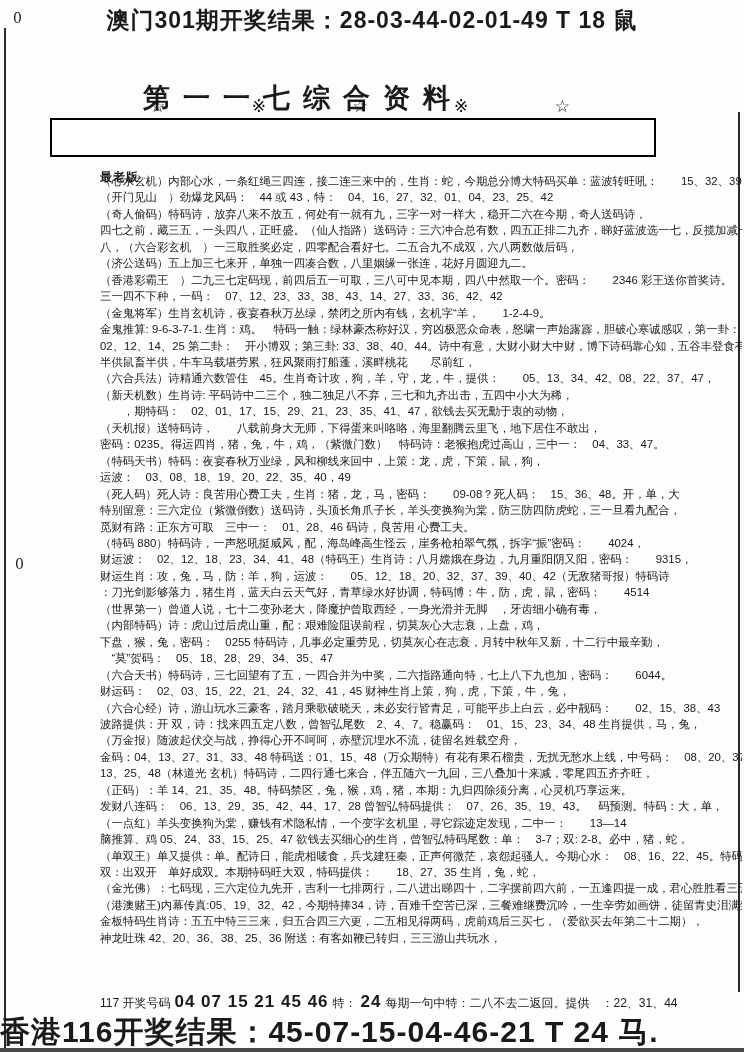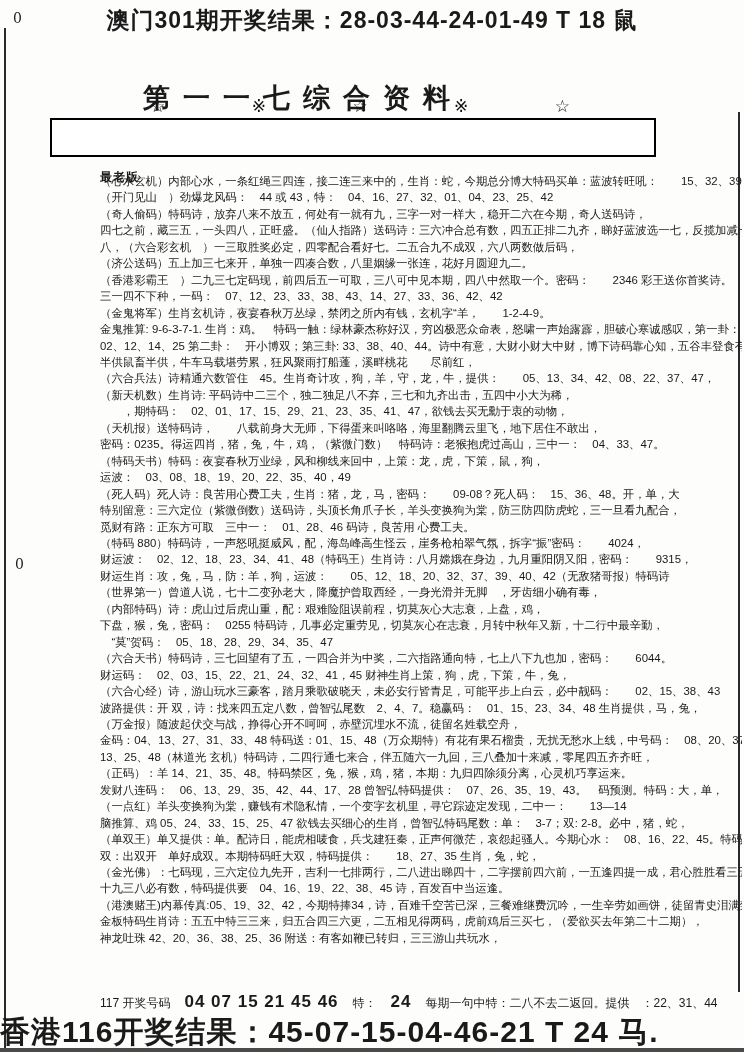--- a/index.html
+++ b/index.html
@@ -38,40 +38,40 @@
   }
   .body-lines{
     position:absolute;top:173px;left:100px;width:642px;overflow:hidden;
   }
   .bline{
     font-size:11.4px;line-height:16.45px;white-space:pre;
     letter-spacing:0;overflow:hidden;
   }
   .result-line{
     position:absolute;top:992px;left:100px;width:640px;
-    display:flex;align-items:baseline;gap:14px;white-space:pre;
+    display:flex;align-items:baseline;gap:4px;white-space:pre;
   }
   .rl-small{font-size:12px;}
   .rl-big{font-size:17px;font-weight:bold;letter-spacing:1px;text-align:center;}
   .hk-footer{
     position:absolute;top:1012px;left:0;width:608px;text-align:left;
     font-size:30px;font-weight:bold;letter-spacing:1px;white-space:pre;
   }
 </style>
 </head>
 <body>
 
 <div class="edge-left"></div>
 <div class="edge-right"></div>
 <div class="edge-bottom"></div>
 
 <div class="margin-zero zero-top">0</div>
 <div class="margin-zero zero-mid">0</div>
 
-<div class="macau-header">澳门301期开奖结果：28-03-44-24-01-49 T 18 鼠</div>
+<div class="macau-header">澳门301期开奖结果：28-03-44-02-01-49 T 18 鼠</div>
 
 <div class="page-title">第一一七综合资料</div>
 
 <div class="symbol-row">
     <span>☆</span>
     <span>※</span>
     <span>☆</span>
     <span>※</span>
     <span>☆</span>
   </div>
@@ -99,39 +99,39 @@
     <div class="bline">（天机报）送特码诗，　　八载前身大无师，下得蛋来叫咯咯，海里翻腾云里飞，地下居住不敢出，</div>
     <div class="bline">密码：0235。得运四肖，猪，兔，牛，鸡，（紫微门数）　特码诗：老猴抱虎过高山，三中一：　04、33、47。</div>
     <div class="bline">（特码天书）特码：夜宴春秋万业绿，风和柳线来回中，上策：龙，虎，下策，鼠，狗，</div>
     <div class="bline">运波：　03、08、18、19、20、22、35、40，49</div>
     <div class="bline">（死人码）死人诗：良苦用心费工夫，生肖：猪，龙，马，密码：　　09-08？死人码：　15、36、48。开，单，大</div>
     <div class="bline">特别留意：三六定位（紫微倒数）送码诗，头顶长角爪子长，羊头变换狗为棠，防三防四防虎蛇，三一旦看九配合，</div>
     <div class="bline">觅财有路：正东方可取　三中一：　01、28、46 码诗，良苦用 心费工夫。</div>
     <div class="bline">（特码 880）特码诗，一声怒吼挺威风，配，海岛峰高生怪云，崖务枪柏翠气氛，拆字“振”密码：　　4024，</div>
     <div class="bline">财运波：　02、12、18、23、34、41、48（特码王）生肖诗：八月嫦娥在身边，九月重阳阴又阳，密码：　　9315，</div>
     <div class="bline">财运生肖：攻，兔，马，防：羊，狗，运波：　　05、12、18、20、32、37、39、40、42（无敌猪哥报）特码诗</div>
+    <div class="bline">：刀光剑影够落力，猪生肖，蓝天白云天气好，青草绿水好协调，特码博：牛，防，虎，鼠，密码：　　4514</div>
     <div class="bline">（世界第一）曾道人说，七十二变孙老大，降魔护曾取西经，一身光滑并无脚　，牙齿细小确有毒，</div>
     <div class="bline">（内部特码）诗：虎山过后虎山重，配：艰难险阻误前程，切莫灰心大志衰，上盘，鸡，</div>
     <div class="bline">下盘，猴，兔，密码：　0255 特码诗，几事必定重劳见，切莫灰心在志衰，月转中秋年又新，十二行中最辛勤，</div>
     <div class="bline">　“莫”贺码：　05、18、28、29、34、35、47</div>
     <div class="bline">（六合天书）特码诗，三七回望有了五，一四合并为中奖，二六指路通向特，七上八下九也加，密码：　　6044。</div>
     <div class="bline">财运码：　02、03、15、22、21、24、32、41，45 财神生肖上策，狗，虎，下策，牛，兔，</div>
     <div class="bline">（六合心经）诗，游山玩水三豪客，踏月乘歌破晓天，未必安行皆青足，可能平步上白云，必中靓码：　　02、15、38、43</div>
     <div class="bline">波路提供：开 双，诗：找来四五定八数，曾智弘尾数　2、4、7。稳赢码：　01、15、23、34、48 生肖提供，马，兔，</div>
     <div class="bline">（万金报）随波起伏交与战，挣得心开不呵呵，赤壁沉埋水不流，徒留名姓载空舟，</div>
     <div class="bline">金码：04、13、27、31、33、48 特码送：01、15、48（万众期特）有花有果石榴贵，无扰无愁水上线，中号码：　08、20、37</div>
     <div class="bline">13、25、48（林道光 玄机）特码诗，二四行通七来合，伴五随六一九回，三八叠加十来减，零尾四五齐齐旺，</div>
     <div class="bline">（正码）：羊 14、21、35、48。特码禁区，兔，猴，鸡，猪，本期：九归四除须分离，心灵机巧享运来。</div>
     <div class="bline">发财八连码：　06、13、29、35、42、44、17、28 曾智弘特码提供：　07、26、35、19、43。　码预测。特码：大，单，</div>
     <div class="bline">（一点红）羊头变换狗为棠，赚钱有术隐私情，一个变字玄机里，寻它踪迹定发现，二中一：　　13—14</div>
     <div class="bline">脑推算、鸡 05、24、33、15、25、47 欲钱去买细心的生肖，曾智弘特码尾数：单：　3-7；双: 2-8。必中，猪，蛇，</div>
     <div class="bline">（单双王）单又提供：单。配诗日，能虎相唛食，兵戈建狂秦，正声何微茫，哀怨起骚人。今期心水：　08、16、22、45。特码测单</div>
     <div class="bline">双：出双开　单好成双。本期特码旺大双，特码提供：　　18、27、35 生肖，兔，蛇，</div>
     <div class="bline">（金光佛）：七码现，三六定位九先开，吉利一七排两行，二八进出睇四十，二字摆前四六前，一五逢四提一成，君心胜胜看三五，</div>
-    <div class="bline">十九三八必有数，特码提供要　04、16、19、22、38、45 诗，百发百中当运逢。</div>
     <div class="bline">（港澳赌王)内幕传真:05、19、32、42，今期特捧34，诗，百难千空苦已深，三餐难继费沉吟，一生辛劳如画饼，徒留青史泪满禁，</div>
     <div class="bline">金板特码生肖诗：五五中特三三来，归五合四三六更，二五相见得两码，虎前鸡后三买七，（爱欲买去年第二十二期），</div>
     <div class="bline">神龙吐珠 42、20、36、38、25、36 附送：有客如鞭已转归，三三游山共玩水，</div>
   </div>
 
 <div class="result-line">
   <span class="rl-small">117 开奖号码</span>
   <span class="rl-big">04 07 15 21 45 46</span>
   <span class="rl-small">特：</span>
   <span class="rl-big">24</span>

